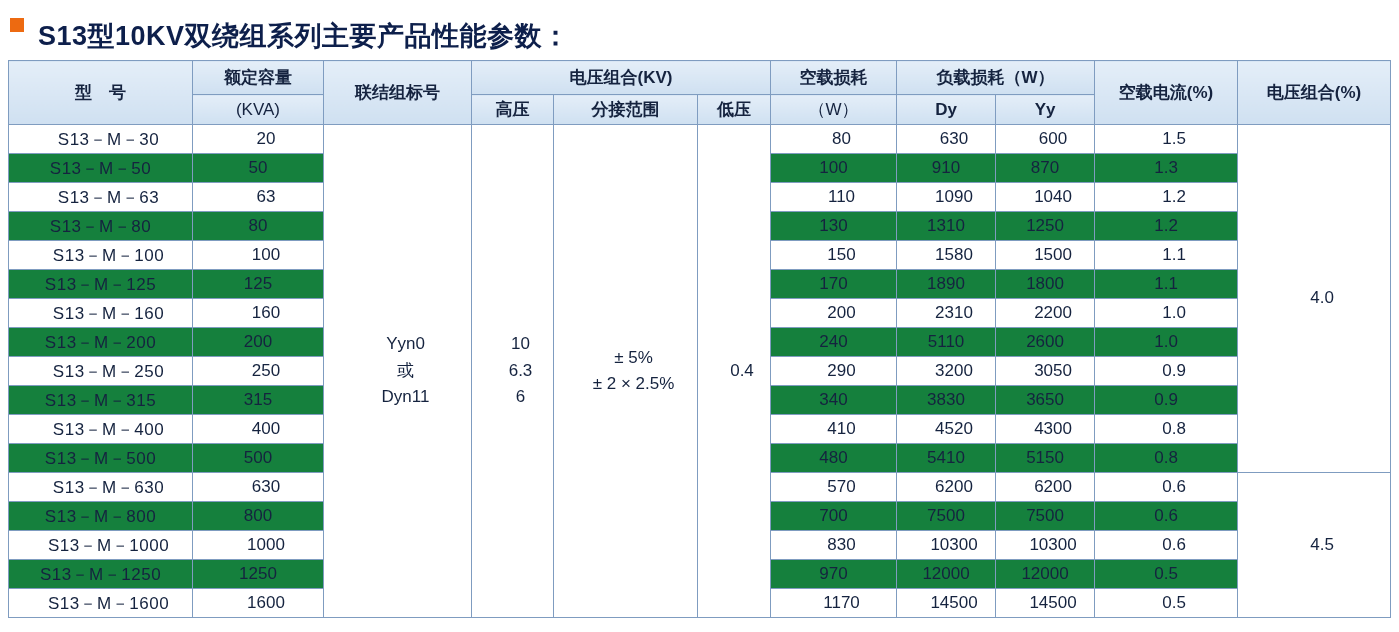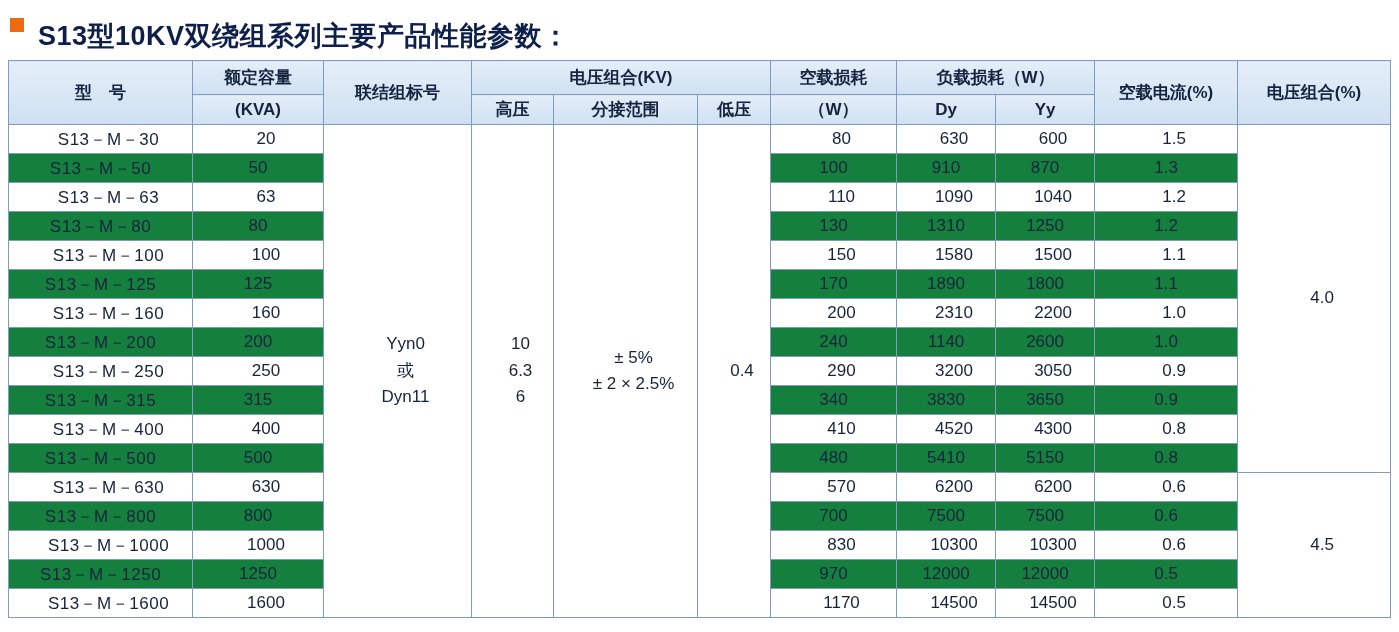--- a/index.html
+++ b/index.html
@@ -57,21 +57,21 @@
     border: 1px solid #4a6f9e;
     font-size: 18px;
     line-height: 1.25;
   }
   thead .sub {
     font-weight: bold;
     font-size: 16px;
   }
   thead .unit {
     font-size: 15px;
-    font-weight: bold;
+    font-weight: normal;
     margin-left: 32px;
   }
   .hdr-top { height: 34px; }
   .hdr-bot { height: 30px; }
   
   tbody tr { height: 29px; }
   tbody tr.odd td { background: #ffffff; padding-left: 16px; }
   tbody tr.even td { background: #15803d; }
   td.model { font-size: 17px; letter-spacing: 0.5px; }
   td.merge {
@@ -209,21 +209,21 @@
         <td>200</td>
         <td>2310</td>
         <td>2200</td>
         <td>1.0</td>
       </tr>
 
       <tr class="even">
         <td class="model">S13－M－200</td>
         <td>200</td>
         <td>240</td>
-        <td>1140</td>
+        <td>5110</td>
         <td>2600</td>
         <td>1.0</td>
       </tr>
 
       <tr class="odd">
         <td class="model">S13－M－250</td>
         <td>250</td>
         <td>290</td>
         <td>3200</td>
         <td>3050</td>

